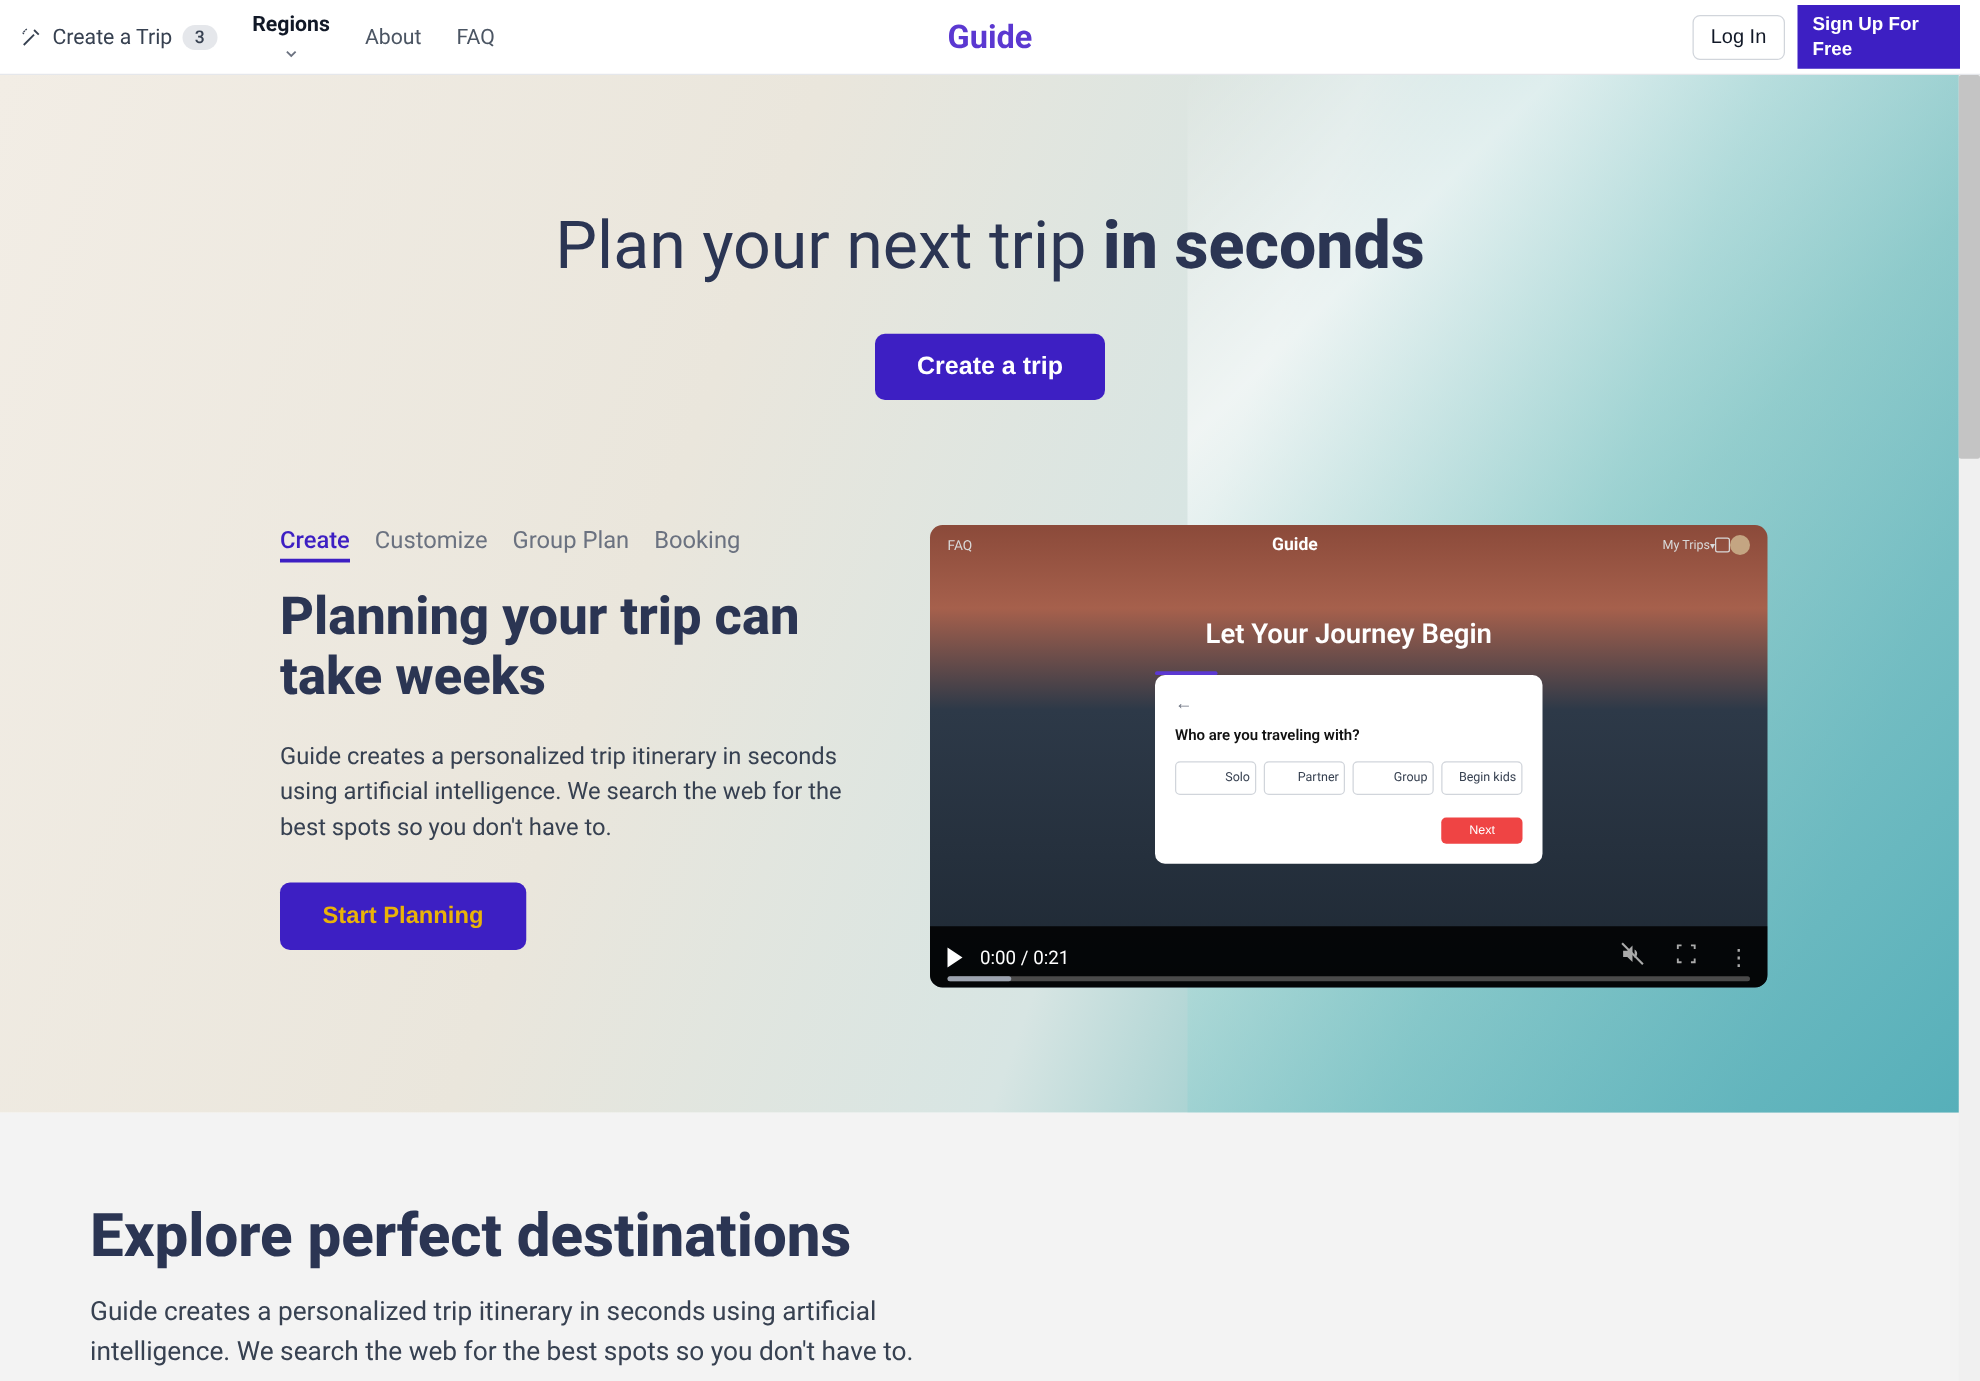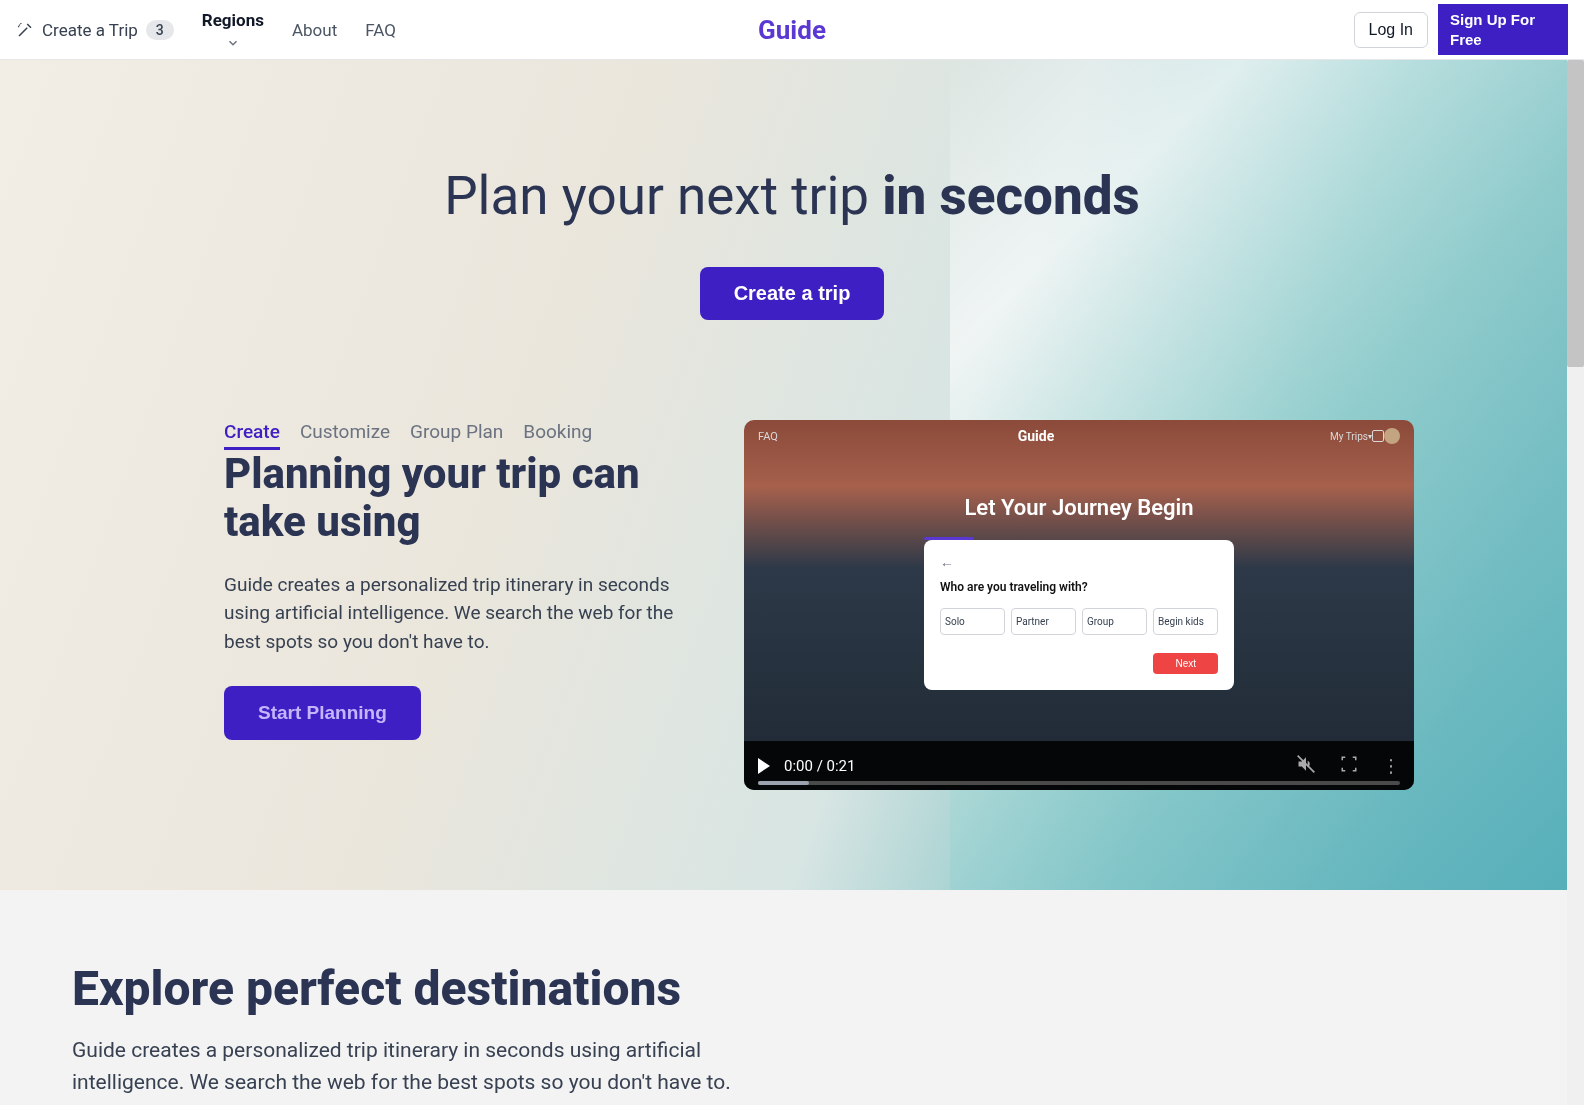--- a/index.html
+++ b/index.html
@@ -168,20 +168,21 @@
       gap: 60px;
       align-items: flex-start;
       z-index: 2;
     }
     .feature-left {
       flex: 0 0 460px;
     }
     .tabs {
       display: flex;
       gap: 20px;
+      margin-bottom: 20px;
     }
     .tab {
       font-size: 19px;
       color: #6b7280;
       cursor: pointer;
       padding-bottom: 4px;
     }
     .tab.active {
       color: #3d1fc3;
       border-bottom: 3px solid #3d1fc3;
@@ -195,21 +196,21 @@
       margin-bottom: 24px;
     }
     .feature-desc {
       font-size: 19px;
       color: #374151;
       line-height: 1.5;
       margin-bottom: 30px;
     }
     .start-btn {
       background: #3d1fc3;
-      color: #c4b5fd;
+      color: #eab308;
       border: none;
       border-radius: 8px;
       padding: 16px 34px;
       font-size: 19px;
       font-weight: 700;
       cursor: pointer;
     }
     
     .video-container {
       flex: 1;
@@ -308,21 +309,21 @@
     .options {
       display: flex;
       gap: 6px;
       margin-bottom: 18px;
     }
     .option {
       flex: 1;
       border: 1px solid #d1d5db;
       border-radius: 4px;
       padding: 7px 4px;
-      text-align: left;
+      text-align: right;
       font-size: 10px;
       color: #374151;
     }
     .next-btn {
       background: #ef4444;
       color: #fff;
       border: none;
       border-radius: 4px;
       padding: 5px 22px;
       font-size: 10px;
@@ -456,21 +457,21 @@
     </div>
 
     <div class="feature">
       <div class="feature-left">
         <div class="tabs">
           <div class="tab active">Create</div>
           <div class="tab">Customize</div>
           <div class="tab">Group Plan</div>
           <div class="tab">Booking</div>
         </div>
-        <h2 class="feature-title">Planning your trip can take using</h2>
+        <h2 class="feature-title">Planning your trip can take weeks</h2>
         <p class="feature-desc">Guide creates a personalized trip itinerary in seconds using artificial intelligence. We search the web for the best spots so you don't have to.</p>
         <button class="start-btn">Start Planning</button>
       </div>
       <div class="video-container">
         <div class="video">
           <div class="video-header">
             <span class="video-faq">FAQ</span>
             <span class="video-logo">Guide</span>
             <div class="video-user">
               <span class="video-mytrips">My Trips</span>

